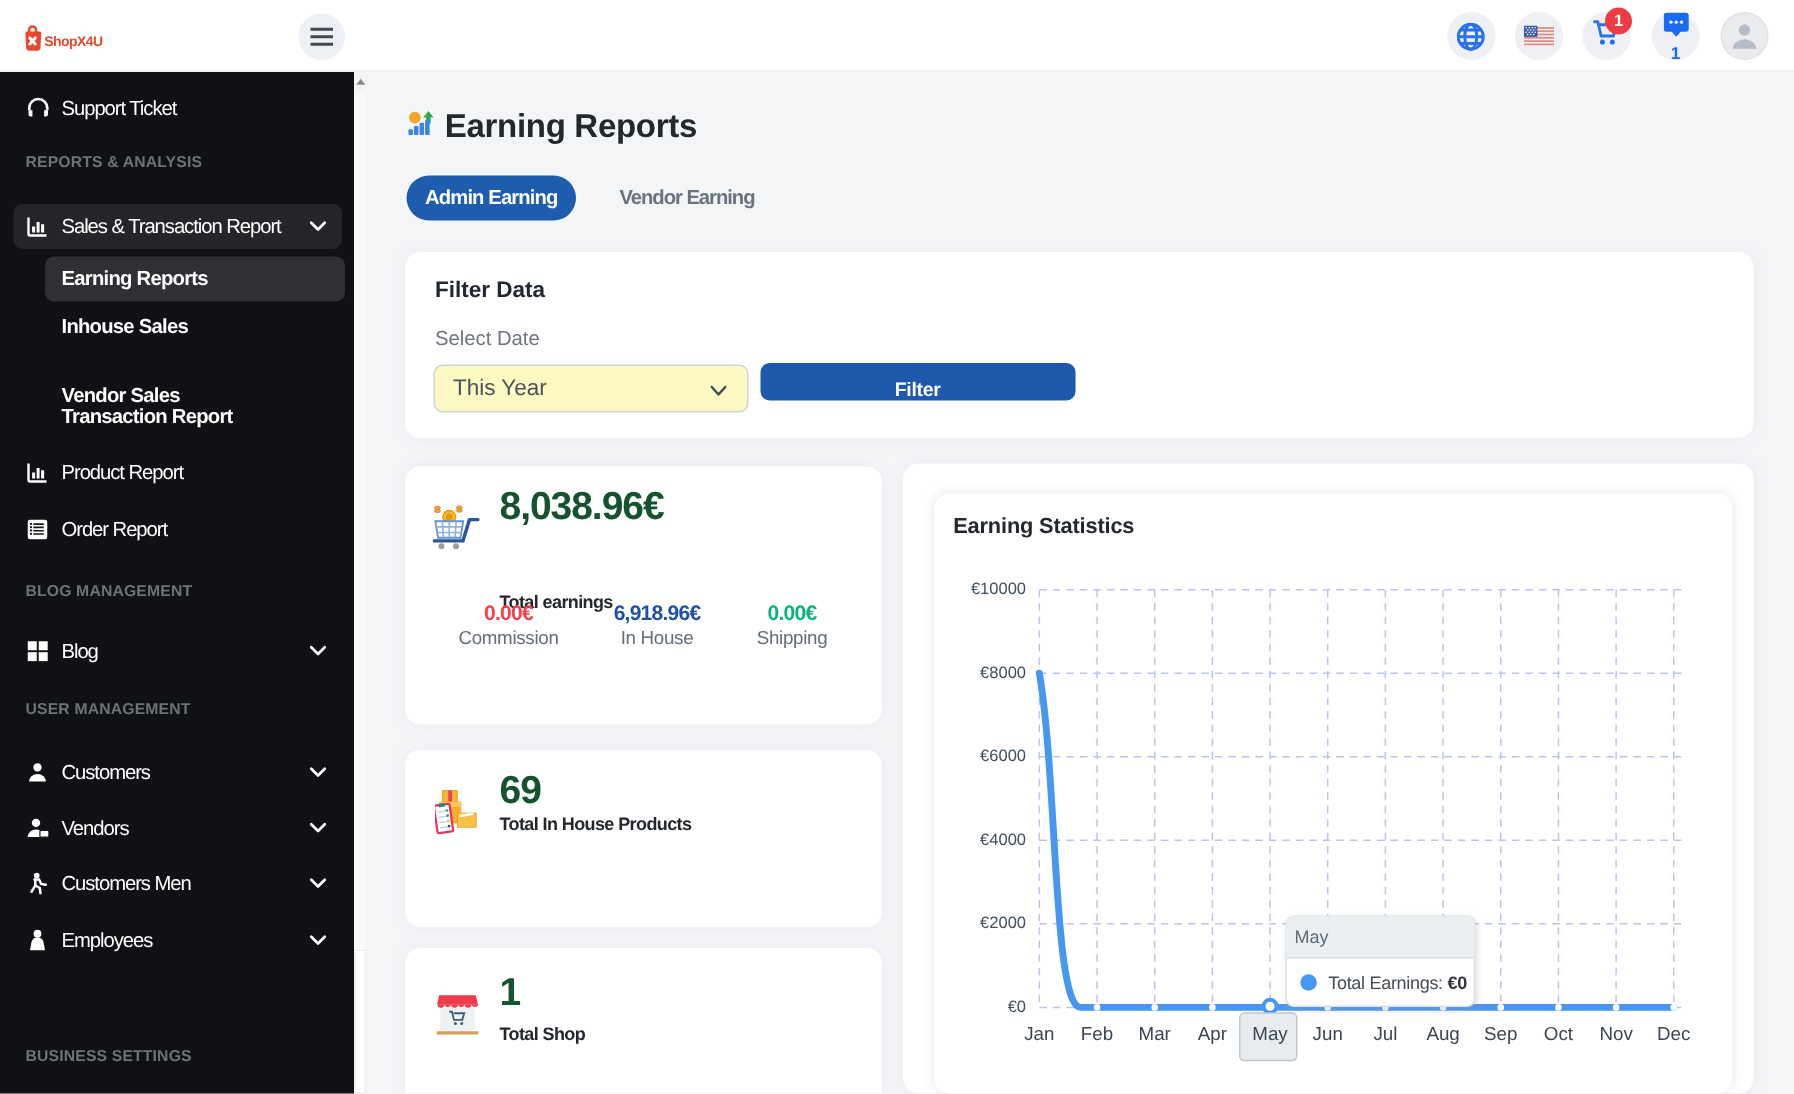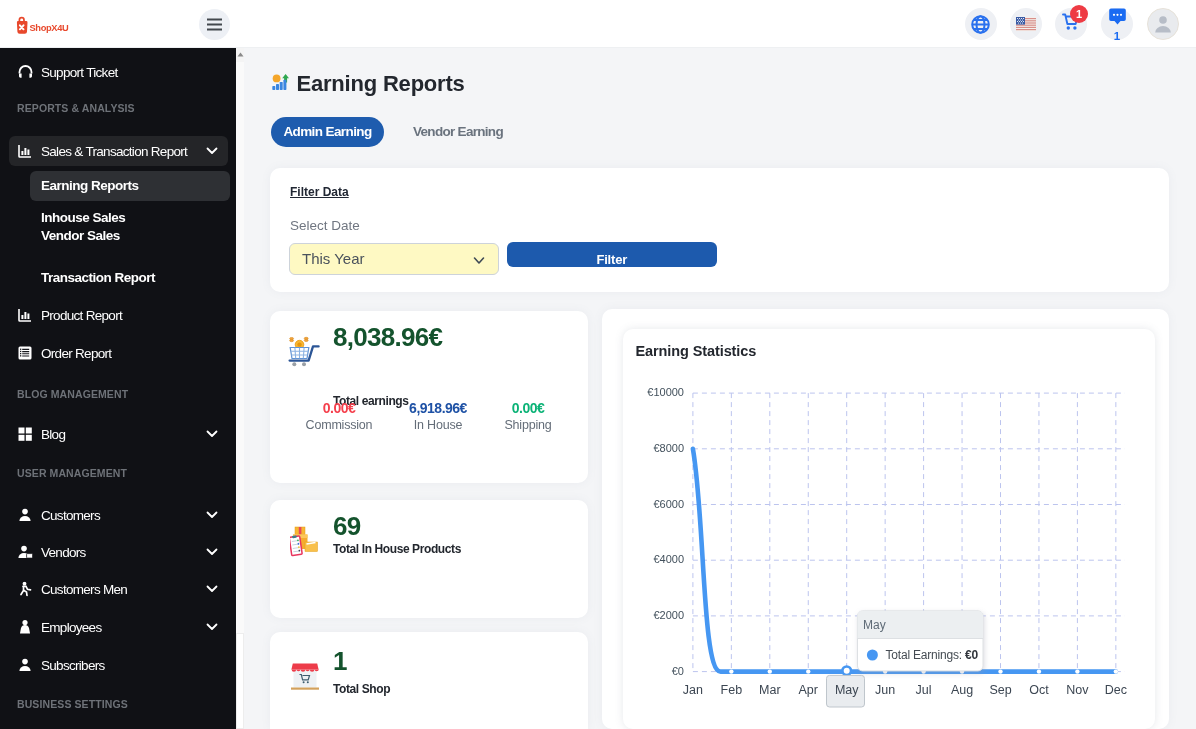--- a/index.html
+++ b/index.html
@@ -23,21 +23,21 @@
 #salesbg { position:absolute; left:9px; top:88px; width:219px; height:30px; background:#242528; border-radius:6px; }
 #earnbg { position:absolute; left:30px; top:123px; width:200px; height:30px; background:#2e3034; border-radius:6px; }
 
 #content { }
 #title { position:absolute; left:296.5px; top:71px; font-size:22px; font-weight:bold; color:#23272e; letter-spacing:-0.2px; }
 #titleicon { position:absolute; left:271px; top:71px; }
 #pill { position:absolute; left:271px; top:117px; width:113px; height:30px; background:#1e5cae; border-radius:15px; color:#fff; font-size:13.5px; font-weight:bold; text-align:center; line-height:30px; letter-spacing:-0.6px; }
 #vendortab { position:absolute; left:413px; top:124px; font-size:13.5px; font-weight:bold; color:#6a737e; letter-spacing:-0.7px; }
 .card { position:absolute; background:#fff; border-radius:10px; box-shadow:0 0 10px rgba(120,130,150,0.08); }
 #filtercard { left:270px; top:168px; width:899px; height:124px; }
-#filterdata { position:absolute; left:290px; top:185px; font-size:12px; font-weight:bold; color:#212733;text-decoration:underline; }
+#filterdata { position:absolute; left:290px; top:185px; font-size:15px; font-weight:bold; color:#212733; }
 #selectdate { position:absolute; left:290px; top:218px; font-size:13.5px; color:#707681; }
 #selectbox { position:absolute; left:289px; top:243px; width:210px; height:31.5px; background:#fef9c3; border:1px solid #cdd3da; border-radius:6px; font-size:15px; color:#4a525c; line-height:29.5px; padding-left:12px; }
 #selectbox svg { position:absolute; right:13px; top:11.5px; }
 #filterbtn { position:absolute; left:506.5px; top:241.5px; width:210.5px; height:25px; background:#1d5aad; border-radius:6px; color:#fff; font-size:13px; font-weight:bold; text-align:center; line-height:35.5px; letter-spacing:-0.2px; }
 
 #card1 { left:270px; top:311px; width:318px; height:172px; }
 #card2 { left:270px; top:500px; width:318px; height:118px; }
 #card3 { left:270px; top:632px; width:318px; height:97px; border-bottom-left-radius:0; border-bottom-right-radius:0; }
 .bigval { position:absolute; left:333px; font-size:26px; font-weight:bold; color:#14532d; letter-spacing:-0.7px; }
 .cardlabel { position:absolute; left:333px; font-size:12px; font-weight:bold; color:#23272e; letter-spacing:-0.4px; line-height:12px; }
@@ -145,21 +145,21 @@
         <rect x="6.4" y="4" width="2" height="7" fill="#fff"></rect>
         <rect x="9.4" y="5.5" width="2" height="5.5" fill="#fff"></rect>
       </svg>
     <span class="mtext">Sales &amp; Transaction Report</span>
     <svg class="chev" width="12" height="8" viewBox="0 0 12 8">
         <path d="M1.5 1.5 L6 6 L10.5 1.5" fill="none" stroke="#fff" stroke-width="1.8" stroke-linecap="round" stroke-linejoin="round"></path>
       </svg>
   </div>
   <div class="subtext" style="top:130px;">Earning Reports</div>
   <div class="subtext" style="top:162px;">Inhouse Sales</div>
-  <div class="subtext" style="top:180px;">Vendor Sales</div>
+  <div class="subtext" style="top:208px;">Vendor Sales</div>
   <div class="subtext" style="top:222px;">Transaction Report</div>
 
   <div class="mrow" style="top:253px;">
     <svg class="micon" width="14" height="14" viewBox="0 0 14 14">
         <path d="M1 1 v11.2 a0.8 0.8 0 0 0 0.8 0.8 H13" fill="none" stroke="#fff" stroke-width="1.6"></path>
         <rect x="3.4" y="7" width="2" height="4" fill="#fff"></rect>
         <rect x="6.4" y="4" width="2" height="7" fill="#fff"></rect>
         <rect x="9.4" y="5.5" width="2" height="5.5" fill="#fff"></rect>
       </svg>
     <span class="mtext">Product Report</span>
@@ -228,27 +228,20 @@
   </div>
   <div class="mrow" style="top:565px;">
     <svg class="micon" width="14" height="15" viewBox="0 0 14 15">
         <circle cx="7" cy="3" r="2.6" fill="#fff"></circle>
         <path d="M2 14 l1 -5.5 a4.2 4.2 0 0 1 8 0 l1 5.5 z" fill="#fff"></path>
       </svg>
     <span class="mtext">Employees</span>
     <svg class="chev" width="12" height="8" viewBox="0 0 12 8">
         <path d="M1.5 1.5 L6 6 L10.5 1.5" fill="none" stroke="#fff" stroke-width="1.8" stroke-linecap="round" stroke-linejoin="round"></path>
       </svg>
-  </div>
-  <div class="mrow" style="top:603px;">
-    <svg class="micon" width="14" height="14" viewBox="0 0 14 14">
-        <circle cx="7" cy="3.6" r="2.8" fill="#fff"></circle>
-        <path d="M1.4 13 a5.6 5 0 0 1 11.2 0 z" fill="#fff"></path>
-      </svg>
-    <span class="mtext">Subscribers</span>
   </div>
   <div class="mhead" style="top:650px;">BUSINESS SETTINGS</div>
 </div>
 <div id="sbscroll"></div>
 <div class="abs" style="left:236px;top:48px;width:8px;height:14px;background:#f4f4f4;"></div>
 <svg class="abs" style="left:237px;top:51px;" width="7" height="7" viewBox="0 0 7 7">
     <path d="M0.5 5.5 L3.5 1.5 L6.5 5.5 z" fill="#8a8a8a"></path>
   </svg>
 <div id="sbthumb"></div>
 

